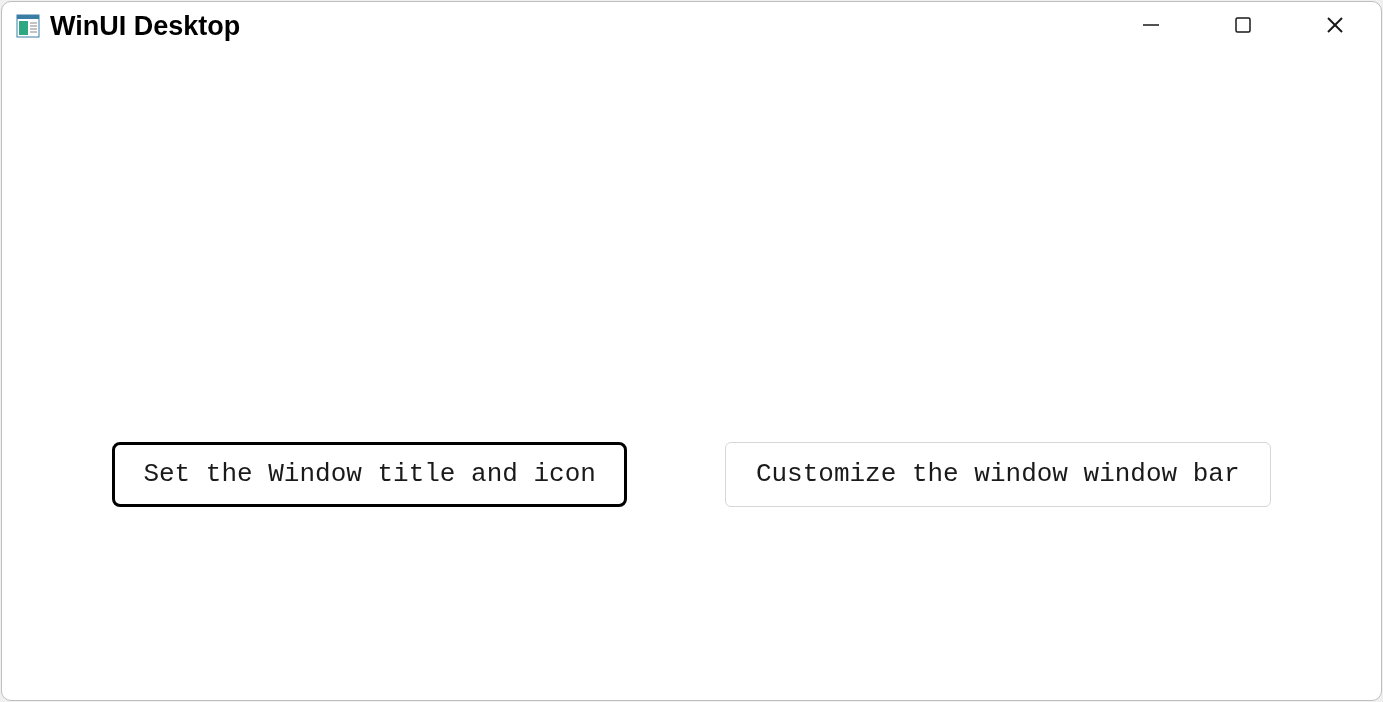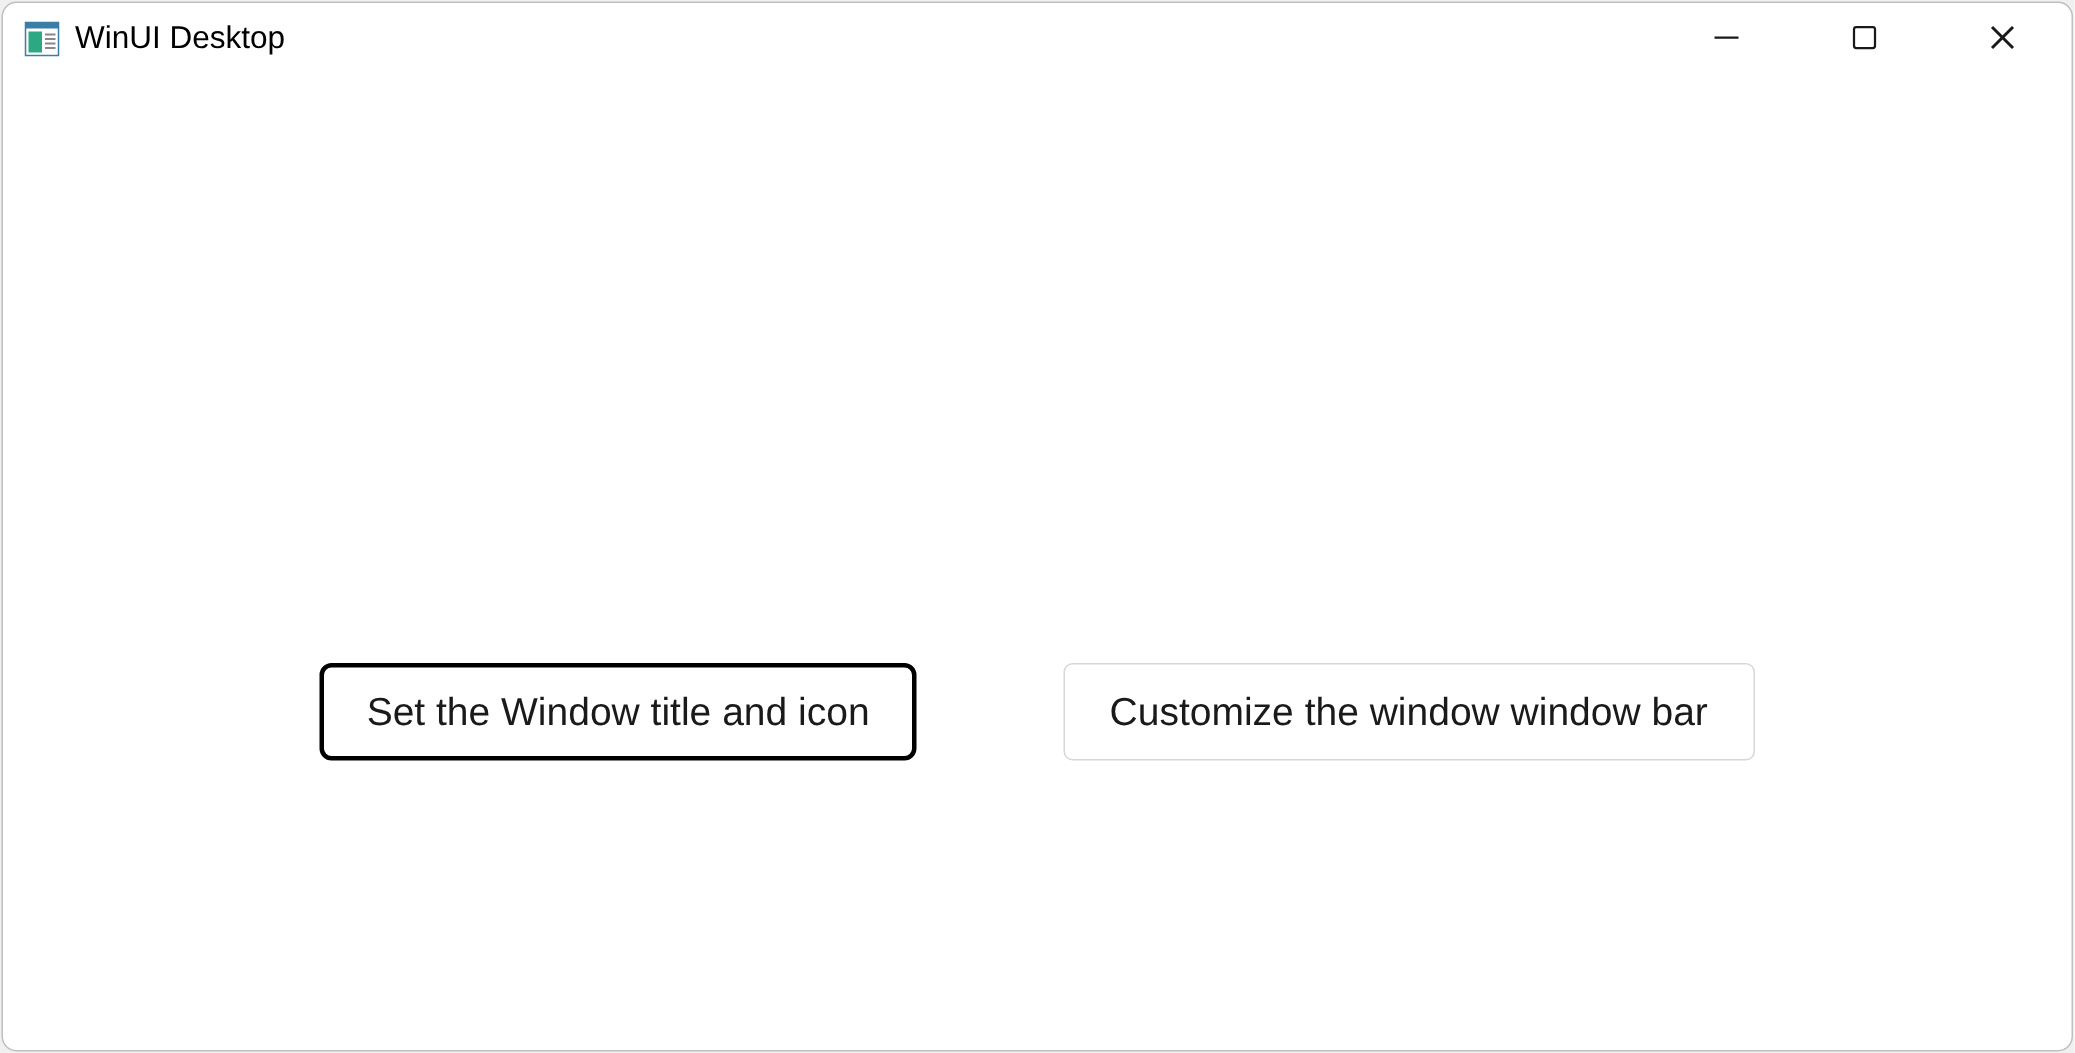--- a/index.html
+++ b/index.html
@@ -43,23 +43,24 @@
       flex: 1;
     }
 
     .app-icon {
       width: 24px;
       height: 24px;
       flex-shrink: 0;
     }
 
     .app-title {
-      font-size: 21px;
+      font-size: 27px;
       color: #000000;
       white-space: nowrap;
+      font-weight: bold;
     }
 
     .window-controls {
       display: flex;
       height: 100%;
     }
 
     .ctrl {
       width: 92px;
       height: 100%;
@@ -94,21 +95,21 @@
       left: 0;
       right: 0;
       display: flex;
       justify-content: center;
       gap: 98px;
     }
 
     .win-btn {
       padding: 16px 30px;
       font-size: 26px;
-      font-family: Liberation Sans, sans-serif;
+      font-family: Liberation Mono, monospace;
       color: #1a1a1a;
       background: #ffffff;
       border: 1px solid #d7d7d7;
       border-radius: 6px;
       cursor: pointer;
       line-height: 1.2;
     }
 
     .win-btn.focused {
       border: 3px solid #000000;

